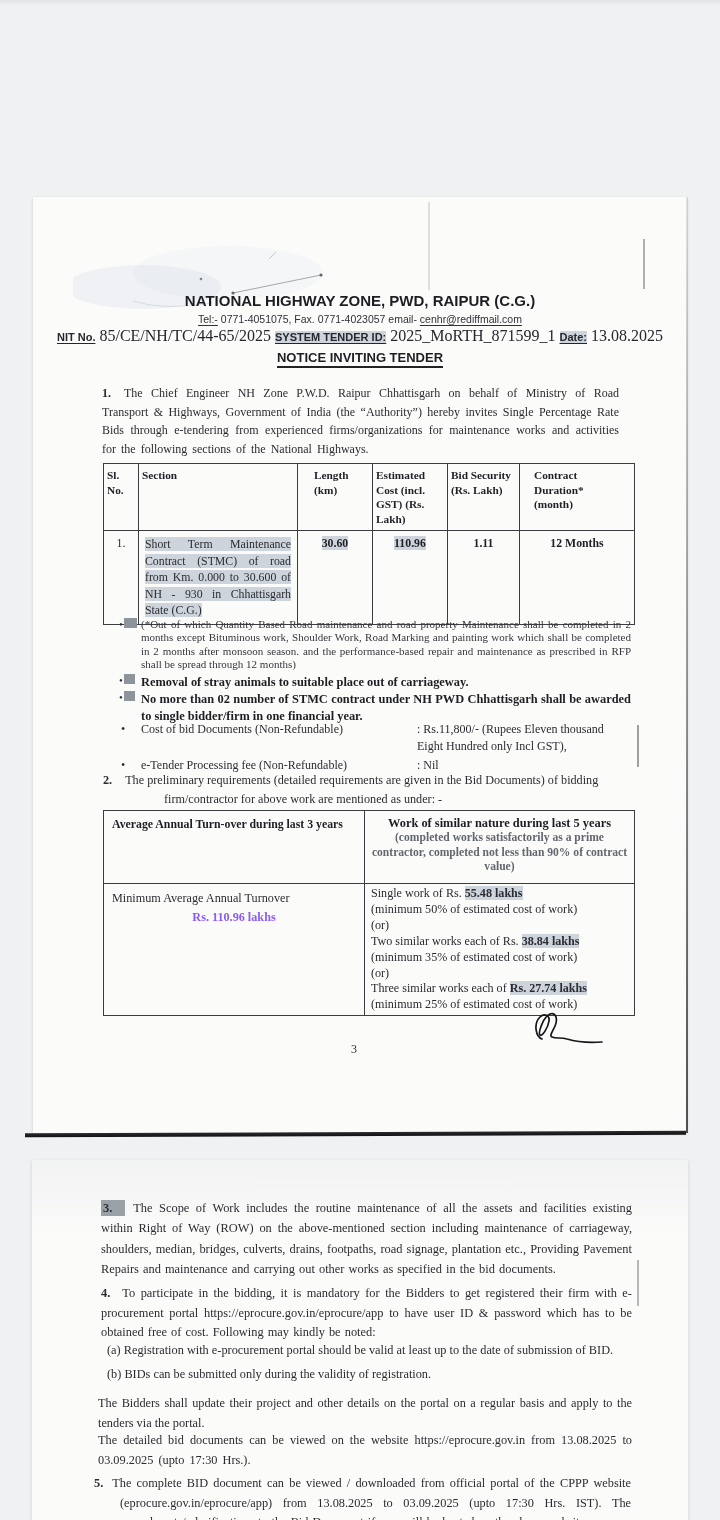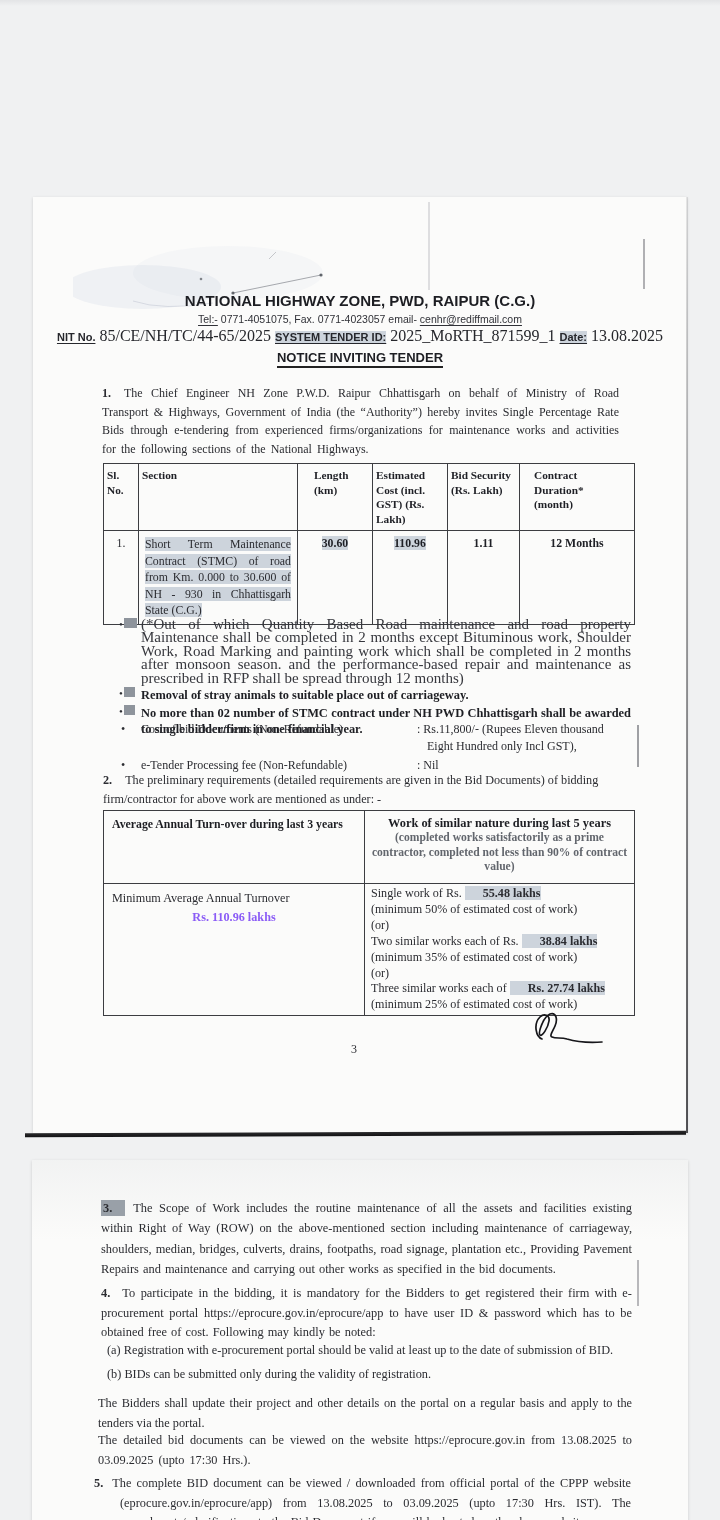--- a/index.html
+++ b/index.html
@@ -10,21 +10,21 @@
   #p2{left:32px;top:1160px;width:656px;height:378px;}
   #p2::before{content:'';position:absolute;left:0;top:0;right:0;height:80px;
     background:linear-gradient(to bottom,rgba(185,190,197,.14),rgba(185,190,197,0));pointer-events:none;}
   .p1-bottom-edge{position:absolute;left:-8px;bottom:-3px;width:661px;height:4px;
     background:linear-gradient(#2c2c2e,#121214);transform:rotate(-.22deg);}
   .p1-right-edge{position:absolute;right:-1px;top:0;width:2px;height:100%;
     background:linear-gradient(to bottom,rgba(70,70,74,.12),rgba(40,40,44,.8));}
   .vline{position:absolute;width:1.5px;background:#c2c2c5;}
   .u{text-decoration:underline;text-underline-offset:2px;}
   .hl{background:#cdd4dc;}
-  .hl-b{background:#cdd4dc;font-weight:bold;padding-left:18px;}
+  .hl-b{background:#cdd4dc;font-weight:bold;}
   .hdr{position:absolute;top:94px;left:0;width:100%;text-align:center;}
   .org{font-family:"Liberation Sans",sans-serif;font-weight:bold;font-size:15px;line-height:19px;color:#1d1e23;}
   .tel{font-family:"Liberation Sans",sans-serif;font-size:10.5px;line-height:14px;margin-top:2px;color:#303137;}
   .nitline{font-family:"Liberation Sans",sans-serif;font-size:11px;line-height:16px;margin-top:2px;color:#26272c;}
   .nitline .lbl{font-weight:bold;}
   .nitline .v{font-family:"Liberation Serif",serif;font-size:16px;}
   .notice{margin-top:3px;}
   .notice span{display:inline-block;font-family:"Liberation Sans",sans-serif;font-weight:bold;
     font-size:13px;border-bottom:2px solid #222;padding-bottom:1px;color:#1d1e23;}
   #para1{position:absolute;top:187px;left:69px;width:517px;font-size:12px;line-height:18.6px;
@@ -38,30 +38,30 @@
   #t1 th.c-len{padding:4px 16px;}
   #t1 th.c-dur{padding:4px 14px;}
   #t1 td{vertical-align:top;font-size:11.8px;height:82px;}
   #t1 td.c-sl{text-align:center;padding-top:5px;}
   #t1 td.c-sec{text-align:justify;padding:5px 6px;line-height:16.6px;}
   #t1 td.c-num{text-align:center;font-weight:bold;padding-top:5px;color:#1f2026;}
   #bullets{position:absolute;top:421px;left:86px;width:512px;}
   .brow{display:flex;}
   .bmark{flex:0 0 22px;font-size:11px;color:#2b2c31;}
   .gbox{display:inline-block;width:13px;height:10px;background:#8e949c;margin-left:1px;}
-  .note{font-size:15px;line-height:13.4px;text-align:justify;color:#36373d;width:490px;}
+  .note{font-size:11px;line-height:13.4px;text-align:justify;color:#36373d;width:490px;}
   .bbold{font-weight:bold;font-size:12.4px;line-height:16.5px;text-align:justify;color:#1d1e23;width:490px;}
   .crow{position:relative;padding-left:22px;font-size:12px;line-height:16.5px;}
   #costrow{position:absolute;top:524px;left:86px;width:512px;}
   #feerow{position:absolute;top:560px;left:86px;width:512px;}
   .bdot{position:absolute;left:2px;top:0;}
   .cval{position:absolute;left:298px;top:0;width:214px;text-align:justify;}
-  .cval .l2{margin-left:10px;text-align:left;}
+  .cval .l2{margin-left:0;text-align:left;}
   #para2{position:absolute;top:574px;left:70px;width:525px;font-size:12.2px;line-height:18.5px;}
-  #para2 .l2{}
+  #para2 .l2{margin-left:61px;}
   #t2{position:absolute;top:613px;left:70px;width:531px;border:1.8px solid #3a3b3f;}
   #t2 th,#t2 td{border:1.5px solid #3c3d41;vertical-align:top;}
   #t2 th{height:60px;}
   .t2h1{font-weight:bold;font-size:11.8px;text-align:left;padding:6px 8px;white-space:nowrap;
     overflow:hidden;color:#1d1e23;}
   .t2h2{padding:4px 4px;text-align:center;}
   .t2h2 .main{font-weight:bold;font-size:12.4px;line-height:16px;color:#1d1e23;}
   .t2h2 .sub{font-weight:bold;font-size:11.6px;line-height:14.5px;color:#62666d;}
   .t2b1{padding:5px 8px;font-size:12.2px;line-height:19px;}
   .t2b1 .bold{font-weight:bold;color:#8b5cf6;text-align:center;}

